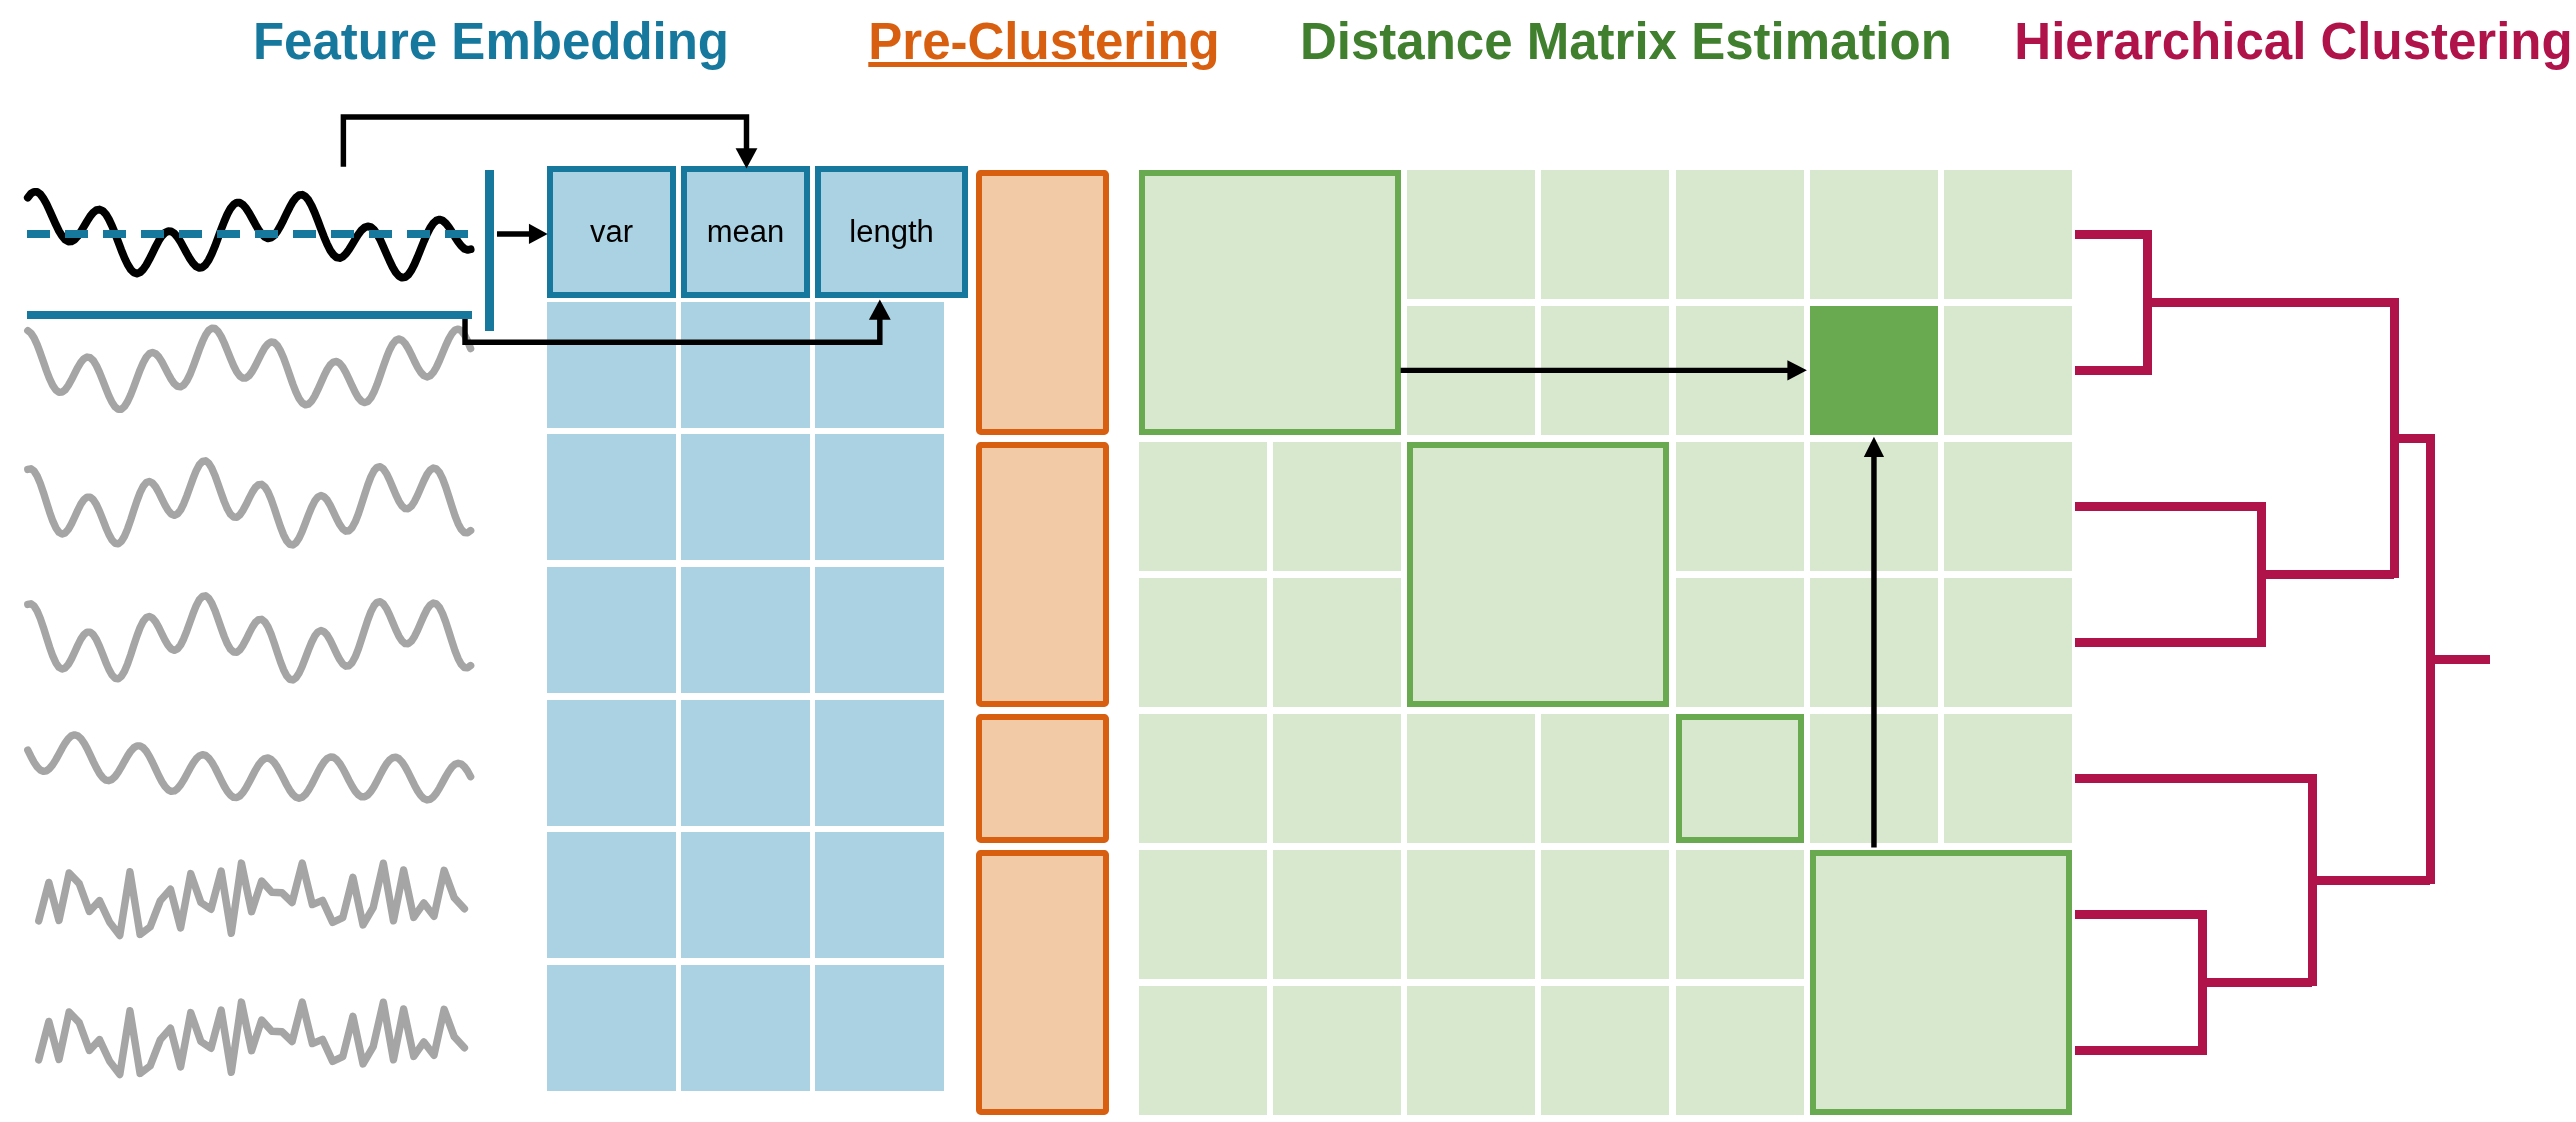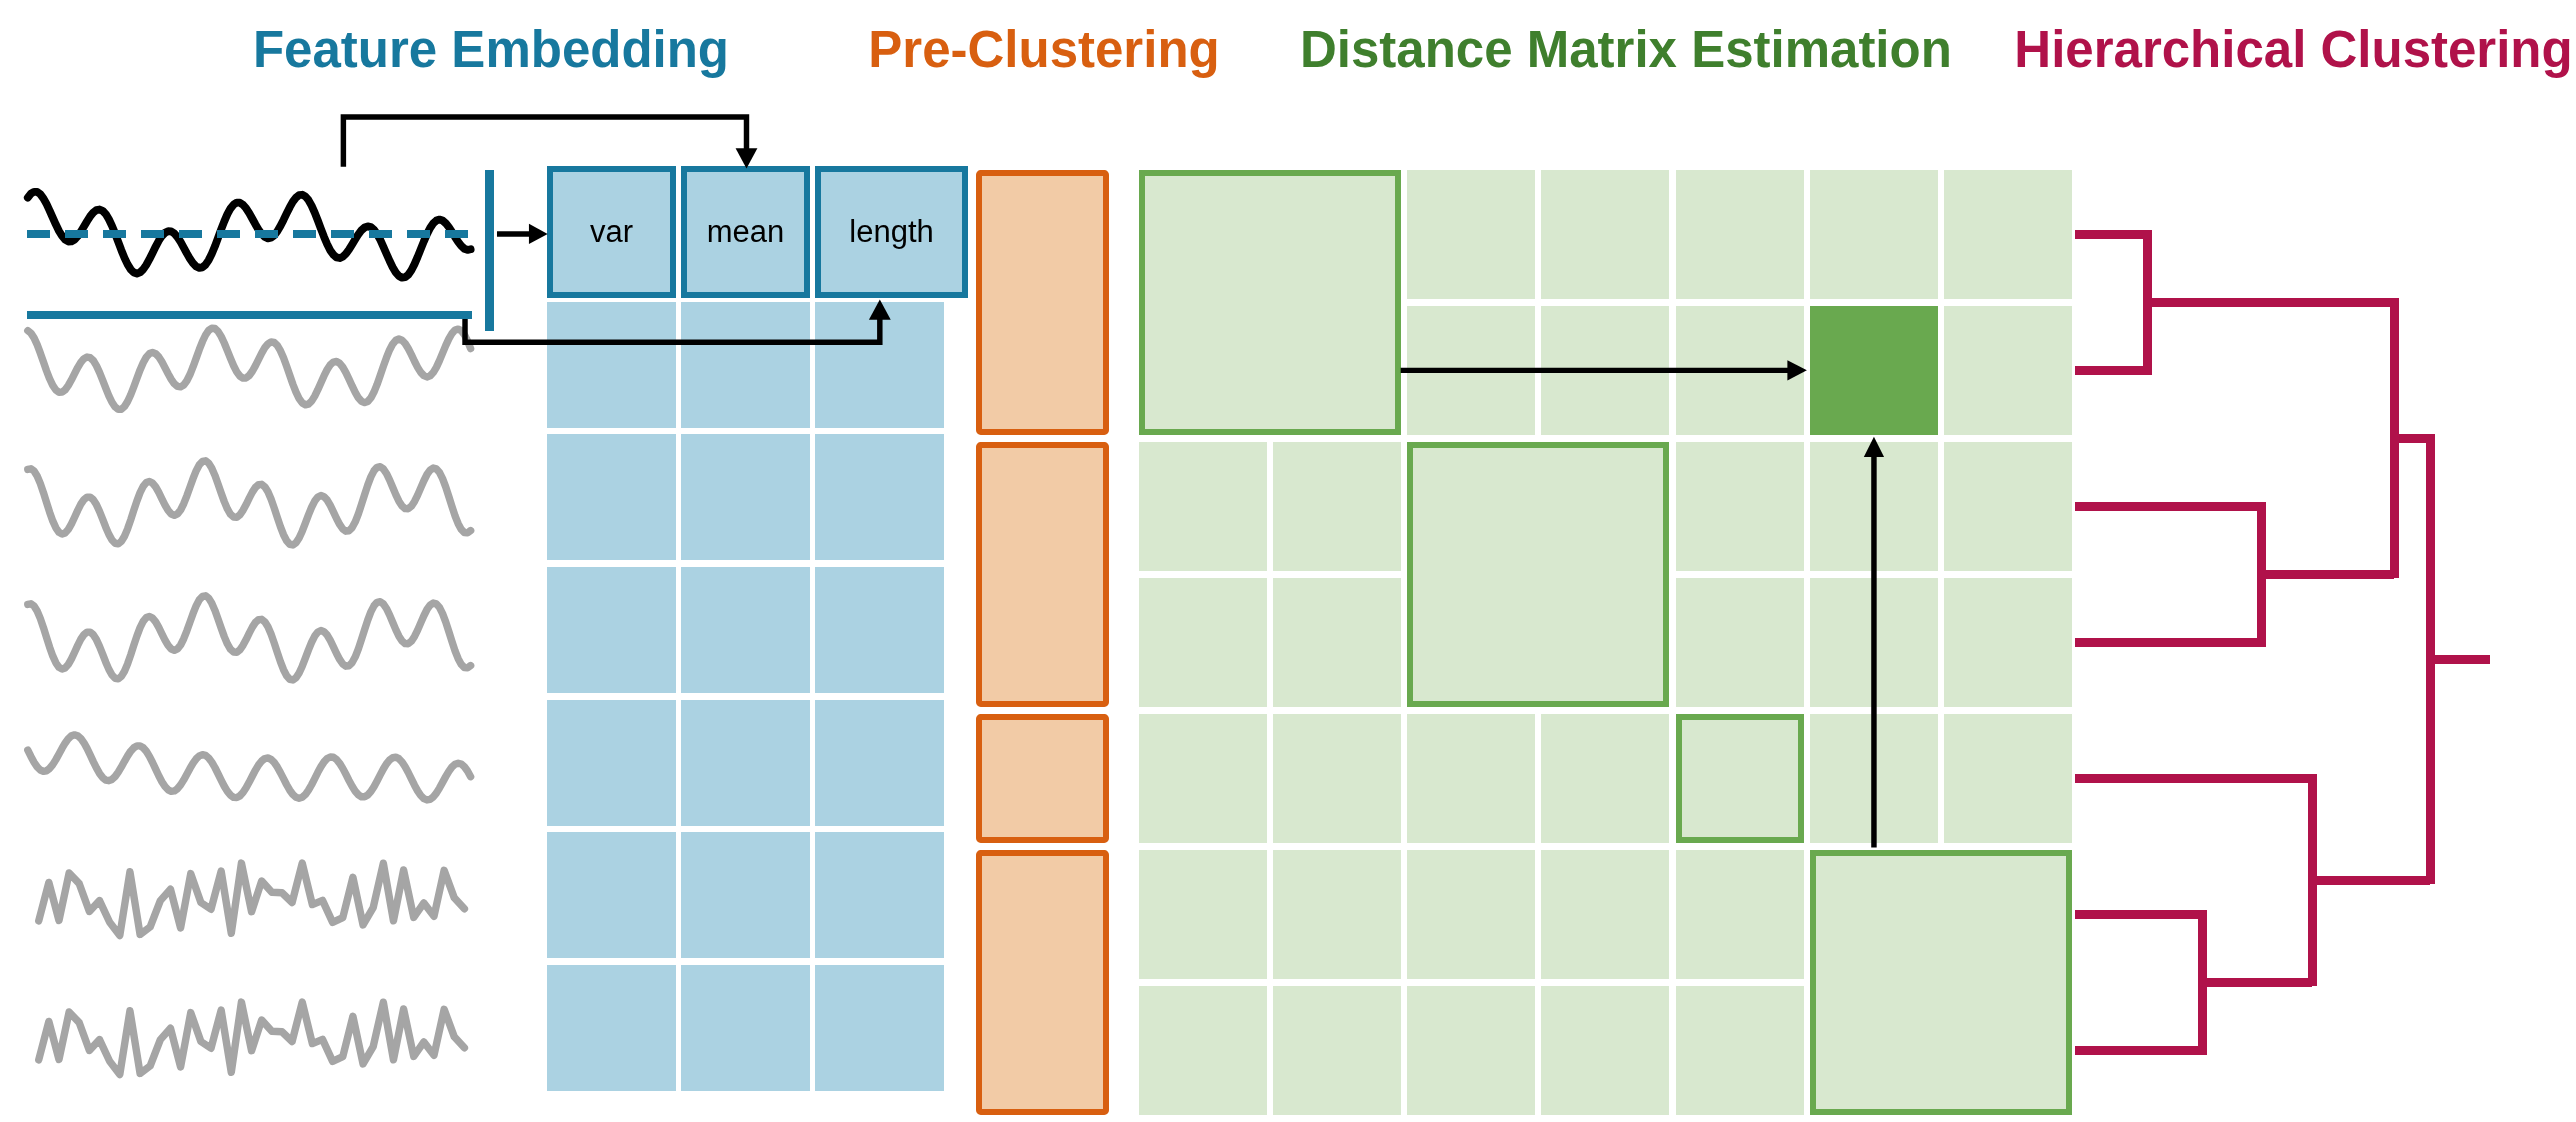--- a/index.html
+++ b/index.html
@@ -1,30 +1,30 @@
 <!DOCTYPE html>
 <html style="font-size:12.5px"><head>
 <meta charset="utf-8">
 <style>
   html,body{margin:0;padding:0;background:#ffffff;}
   #canvas{position:relative;width:2576px;height:1122px;background:#ffffff;overflow:hidden;
           font-family:"Liberation Sans", sans-serif;}
-  .title{position:absolute;top:20px;font-size:51px;font-weight:700;text-align:center;white-space:nowrap;}
+  .title{position:absolute;top:12px;font-size:51px;font-weight:700;text-align:center;white-space:nowrap;}
   .sig{position:absolute;}
   .bar{position:absolute;}
   .hdrlabel{display:flex;align-items:center;justify-content:center;width:100%;height:100%;
             font-size:31px;color:#000;}
 </style>
 </head>
 <body>
 
 <div id="canvas">
 
   <div class="title" style="left: 218px; width: 546px; color: rgb(23, 120, 158);">Feature Embedding</div>
-  <div class="title" style="left: 810px; width: 468px; color: rgb(216, 95, 16);">Pre-Clustering</div>
+  <div class="title" style="left: 810px; width: 468px; color: rgb(216, 95, 16); text-decoration: underline;">Pre-Clustering</div>
   <div class="title" style="left: 1300px; width: 624px; color: rgb(63, 127, 45);">Distance Matrix Estimation</div>
   <div class="title" style="left: 1997px; width: 593px; color: rgb(176, 18, 74);">Hierarchical Clustering</div>
 
   <div id="signals">
       <svg width="460" height="133" viewBox="0 0 590 170" class="sig" style="left: 19.5px; top: 168px;">
         <path d="M10.0,37.7 L14.0,32.6 L18.0,30.2 L22.0,30.4 L26.0,33.3 L30.0,38.6 L34.0,45.8 L38.0,54.3 L42.0,63.4 L46.0,72.3 L50.0,80.4 L54.0,87.0 L58.0,91.6 L62.0,94.0 L66.0,93.9 L70.0,91.5 L74.0,87.2 L78.0,81.4 L82.0,74.8 L86.0,68.0 L90.0,61.7 L94.0,56.8 L98.0,53.7 L102.0,52.9 L106.0,54.6 L110.0,58.8 L114.0,65.4 L118.0,73.9 L122.0,83.8 L126.0,94.5 L130.0,105.1 L134.0,115.0 L138.0,123.4 L142.0,129.8 L146.0,133.7 L150.0,135.0 L154.0,133.6 L158.0,129.8 L162.0,123.9 L166.0,116.6 L170.0,108.6 L174.0,100.5 L178.0,93.0 L182.0,86.9 L186.0,82.7 L190.0,80.7 L194.0,81.0 L198.0,83.7 L202.0,88.3 L206.0,94.5 L210.0,101.7 L214.0,109.2 L218.0,116.2 L222.0,122.0 L226.0,126.0 L230.0,127.8 L234.0,127.1 L238.0,123.7 L242.0,117.8 L246.0,109.7 L250.0,100.1 L254.0,89.4 L258.0,78.5 L262.0,68.1 L266.0,58.9 L270.0,51.6 L274.0,46.6 L278.0,44.1 L282.0,44.2 L286.0,46.8 L290.0,51.4 L294.0,57.6 L298.0,64.8 L302.0,72.1 L306.0,78.8 L310.0,84.4 L314.0,88.2 L318.0,89.9 L322.0,89.2 L326.0,86.1 L330.0,81.0 L334.0,74.2 L338.0,66.3 L342.0,57.9 L346.0,49.9 L350.0,42.9 L354.0,37.6 L358.0,34.6 L362.0,34.0 L366.0,36.1 L370.0,40.9 L374.0,48.0 L378.0,56.9 L382.0,67.1 L386.0,77.7 L390.0,88.1 L394.0,97.6 L398.0,105.4 L402.0,111.1 L406.0,114.4 L410.0,115.2 L414.0,113.5 L418.0,109.7 L422.0,104.3 L426.0,97.8 L430.0,91.1 L434.0,84.7 L438.0,79.5 L442.0,76.0 L446.0,74.6 L450.0,75.5 L454.0,78.8 L458.0,84.4 L462.0,91.7 L466.0,100.4 L470.0,109.6 L474.0,118.7 L478.0,127.0 L482.0,133.7 L486.0,138.3 L490.0,140.4 L494.0,139.8 L498.0,136.5 L502.0,130.8 L506.0,123.0 L510.0,113.7 L514.0,103.8 L518.0,93.8 L522.0,84.5 L526.0,76.7 L530.0,70.7 L534.0,67.1 L538.0,65.9 L542.0,67.1 L546.0,70.5 L550.0,75.6 L554.0,81.7 L558.0,88.3 L562.0,94.5 L566.0,99.7 L570.0,103.3 L574.0,104.8 L578.0,103.9" fill="none" stroke="#000000" stroke-width="10" stroke-linecap="round" stroke-linejoin="round"></path>
       </svg>
       <svg width="460" height="133" viewBox="0 0 590 170" class="sig" style="left: 19.5px; top: 302px;">
         <path d="M10.0,36.5 L14.0,39.6 L18.0,45.7 L22.0,54.4 L26.0,65.0 L30.0,76.4 L34.0,87.9 L38.0,98.2 L42.0,106.7 L46.0,112.6 L50.0,115.5 L54.0,115.3 L58.0,112.2 L62.0,106.7 L66.0,99.5 L70.0,91.5 L74.0,83.8 L78.0,77.1 L82.0,72.4 L86.0,70.3 L90.0,71.1 L94.0,74.8 L98.0,81.3 L102.0,89.9 L106.0,99.8 L110.0,110.2 L114.0,120.0 L118.0,128.3 L122.0,134.3 L126.0,137.4 L130.0,137.2 L134.0,133.8 L138.0,127.4 L142.0,118.7 L146.0,108.4 L150.0,97.4 L154.0,86.8 L158.0,77.6 L162.0,70.4 L166.0,65.9 L170.0,64.5 L174.0,66.0 L178.0,70.1 L182.0,76.4 L186.0,83.9 L190.0,91.7 L194.0,98.9 L198.0,104.6 L202.0,108.0 L206.0,108.5 L210.0,106.1 L214.0,100.7 L218.0,92.7 L222.0,82.7 L226.0,71.7 L230.0,60.6 L234.0,50.4 L238.0,42.0 L242.0,36.1 L246.0,33.3 L250.0,33.7 L254.0,37.4 L258.0,43.8 L262.0,52.3 L266.0,62.1 L270.0,72.1 L274.0,81.5 L278.0,89.3 L282.0,94.7 L286.0,97.4 L290.0,97.1 L294.0,94.0 L298.0,88.5 L302.0,81.3 L306.0,73.2 L310.0,65.2 L314.0,58.3 L318.0,53.4 L322.0,51.0 L326.0,51.6 L330.0,55.4 L334.0,62.1 L338.0,71.2 L342.0,82.1 L346.0,93.7 L350.0,105.2 L354.0,115.4 L358.0,123.6 L362.0,129.2 L366.0,131.5 L370.0,130.7 L374.0,126.8 L378.0,120.4 L382.0,112.2 L386.0,103.2 L390.0,94.2 L394.0,86.3 L398.0,80.2 L402.0,76.7 L406.0,76.0 L410.0,78.3 L414.0,83.2 L418.0,90.2 L422.0,98.6 L426.0,107.4 L430.0,115.7 L434.0,122.6 L438.0,127.1 L442.0,128.8 L446.0,127.3 L450.0,122.7 L454.0,115.2 L458.0,105.4 L462.0,94.1 L466.0,82.3 L470.0,71.1 L474.0,61.2 L478.0,53.6 L482.0,48.8 L486.0,47.2 L490.0,48.7 L494.0,52.9 L498.0,59.4 L502.0,67.3 L506.0,75.7 L510.0,83.5 L514.0,90.0 L518.0,94.2 L522.0,95.8 L526.0,94.4 L530.0,90.2 L534.0,83.5 L538.0,74.9 L542.0,65.3 L546.0,55.7 L550.0,47.0 L554.0,40.1 L558.0,35.7 L562.0,34.5 L566.0,36.5 L570.0,41.6 L574.0,49.5 L578.0,59.5" fill="none" stroke="#A5A5A5" stroke-width="9.5" stroke-linecap="round" stroke-linejoin="round"></path>
       </svg>

